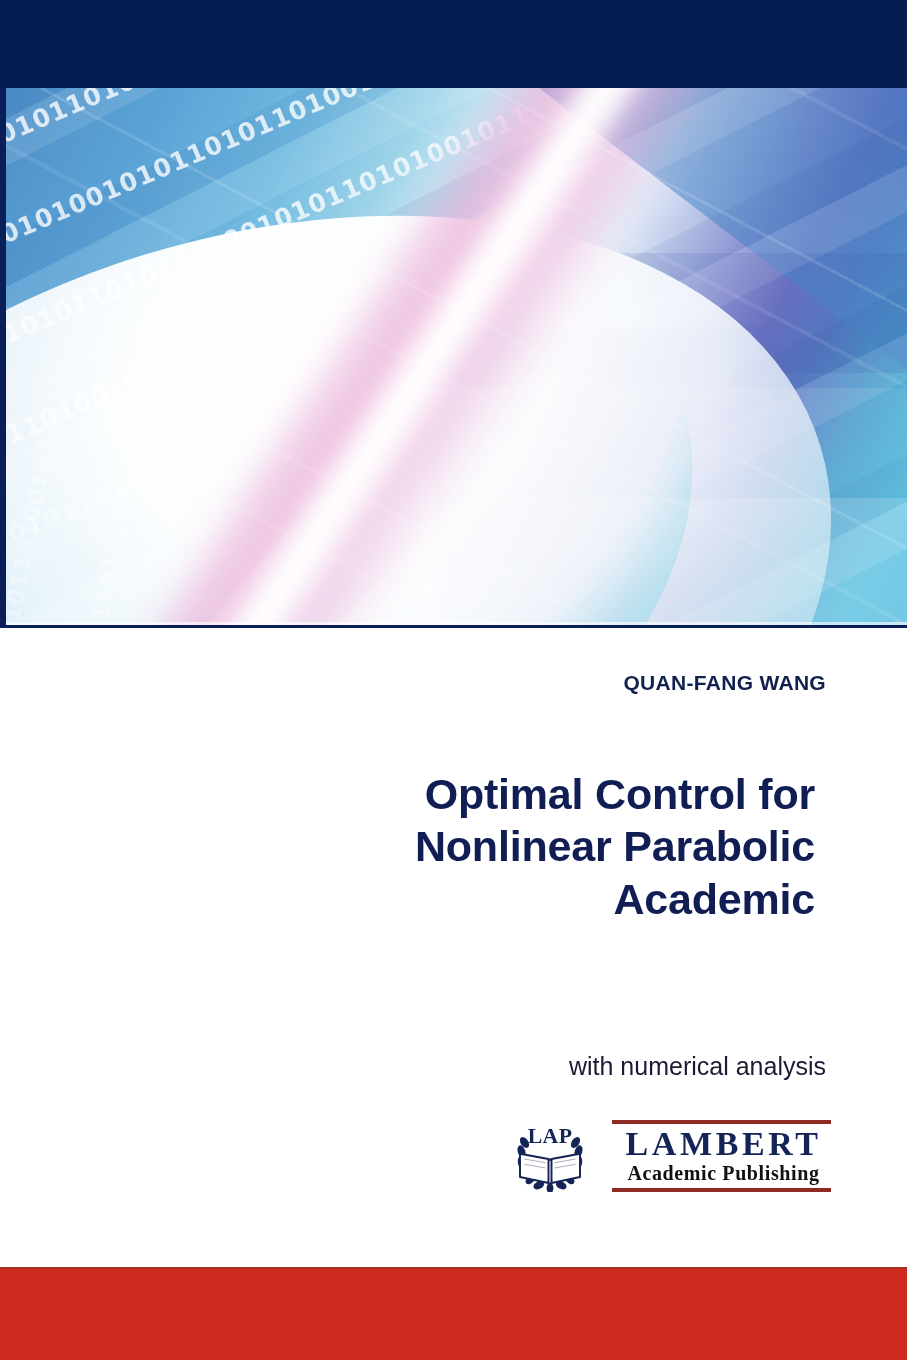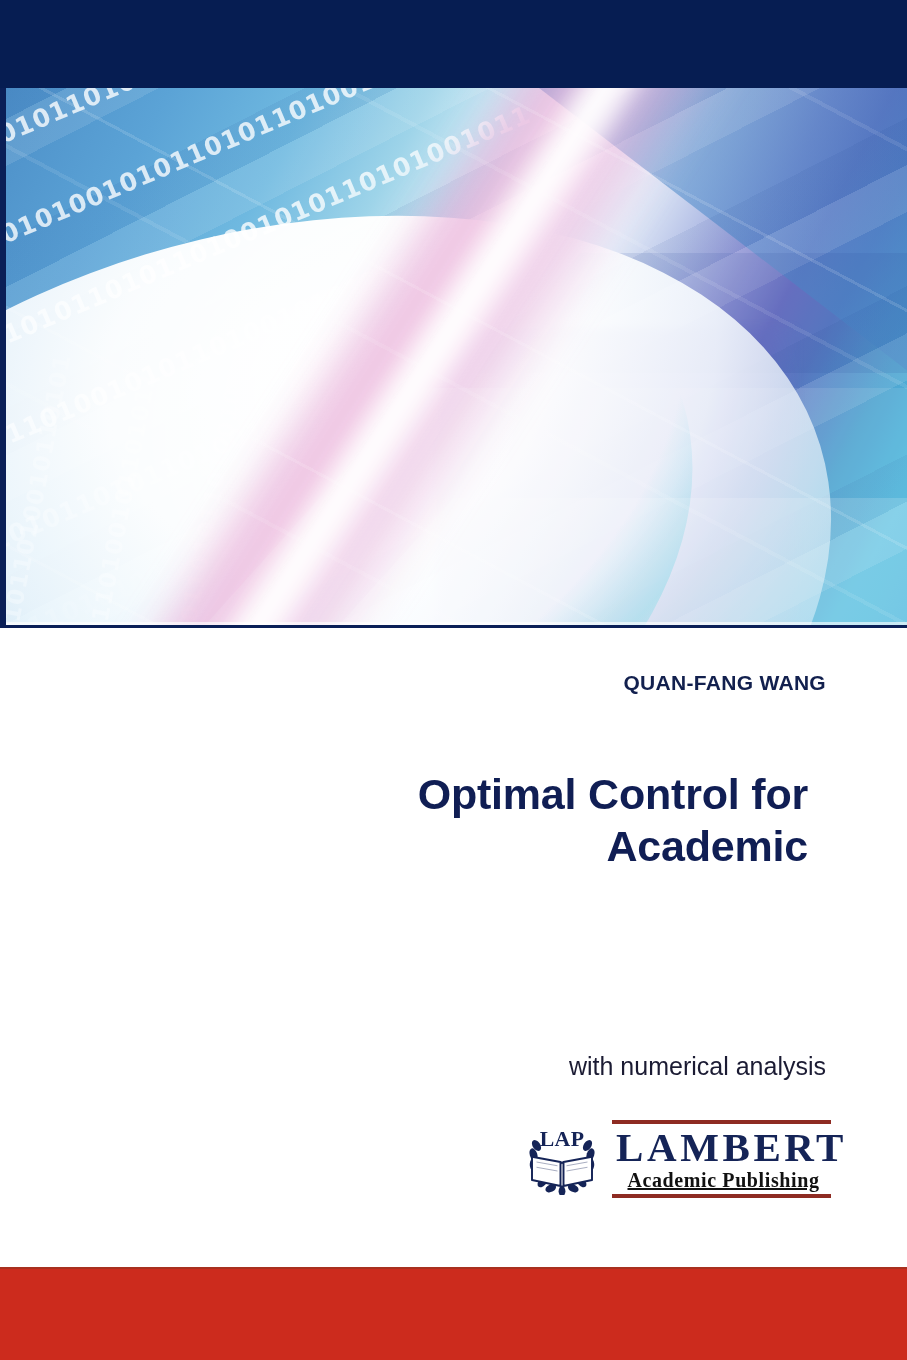--- a/index.html
+++ b/index.html
@@ -271,21 +271,21 @@
     right:97px; top:43px;
     font-size:21px;
     font-weight:bold;
     letter-spacing:.3px;
     color:#12204e;
     text-align:right;
   }
 
   .title {
     position:absolute;
-    right:115px; top:140px;
+    right:108px; top:140px;
     width:620px;
     text-align:right;
     font-size:43px;
     font-weight:bold;
     line-height:1.22;
     letter-spacing:-.2px;
     color:#101e54;
   }
   .title-line { display:block; }
 
@@ -297,56 +297,55 @@
     color:#1b1b33;
     text-align:right;
   }
 
   
   .logo {
     position:absolute;
     right:92px; top:492px;
     display:flex;
     align-items:center;
-    gap:12px;
+    gap:24px;
   }
   .logo-emblem {
     width:76px; height:72px;
     flex:0 0 auto;
   }
   .logo-wordmark {
     display:flex;
     flex-direction:column;
     width:219px;
   }
   .logo-rule {
     height:4px;
     background:#8e2b22;
     width:100%;
   }
   .logo-lambert {
     font-family:"Liberation Serif", serif;
-    font-size:41px;
+    font-size:34px;
     font-weight:bold;
     letter-spacing:3.6px;
     color:#152457;
     line-height:1.02;
     padding:3px 0 0 4px;
     text-align:center;
   }
   .logo-academic {
     font-family:"Liberation Serif", serif;
     font-size:20px;
     font-weight:bold;
     letter-spacing:.6px;
     color:#111111;
     line-height:1.12;
     padding:0 0 3px 4px;
     text-align:center;
-    text-decoration:underline;
   }
 
   
   .bottom-band {
     position:absolute;
     left:0; top:1267px;
     width:907px; height:93px;
     background:#cc2b1d;
   }
   .bottom-band-top {
@@ -421,20 +420,21 @@
       <div class="art-bottom-line"></div>
     </div>
   </div>
 
   <div class="text-zone">
 
     <div class="author">QUAN-FANG WANG</div>
 
     <div class="title">
       <span class="title-line">Optimal Control for</span>
+      <span class="title-line">Nonlinear Parabolic</span>
       <span class="title-line">Academic</span>
     </div>
 
     <div class="subtitle">with numerical analysis</div>
 
     <div class="logo">
 
       <svg class="logo-emblem" viewBox="0 0 100 96">
 
         <g fill="#152457">

